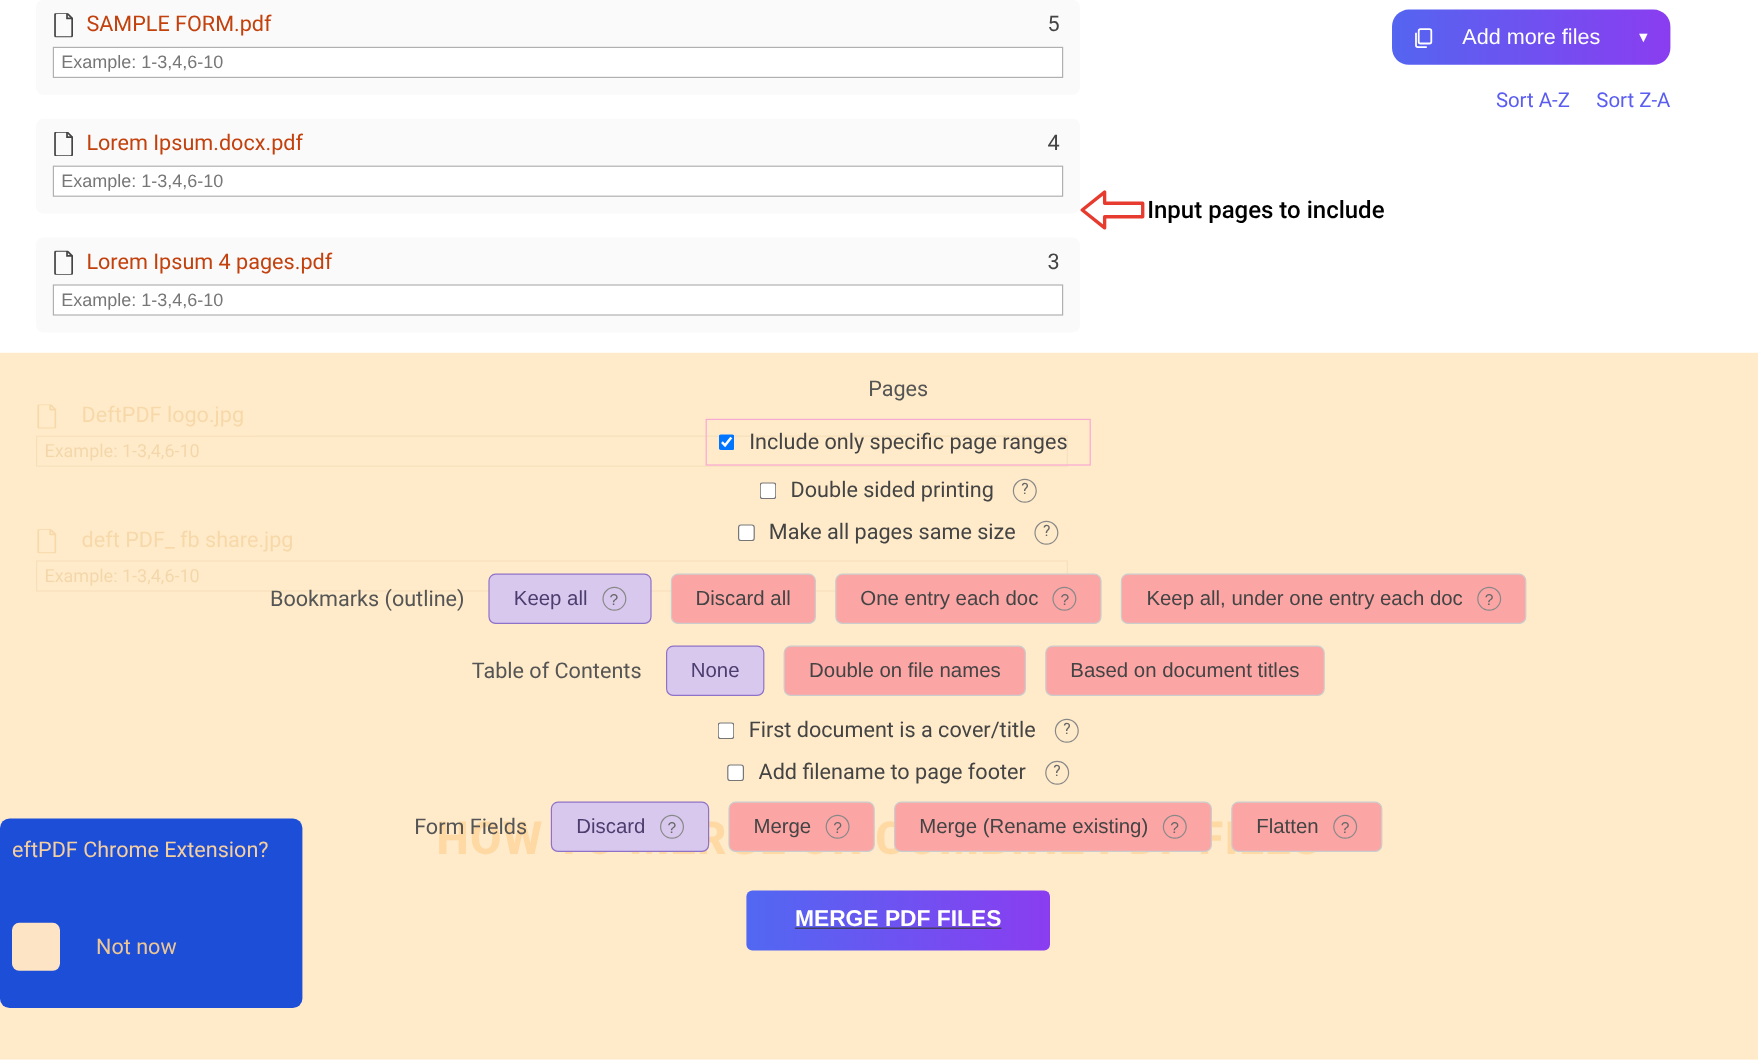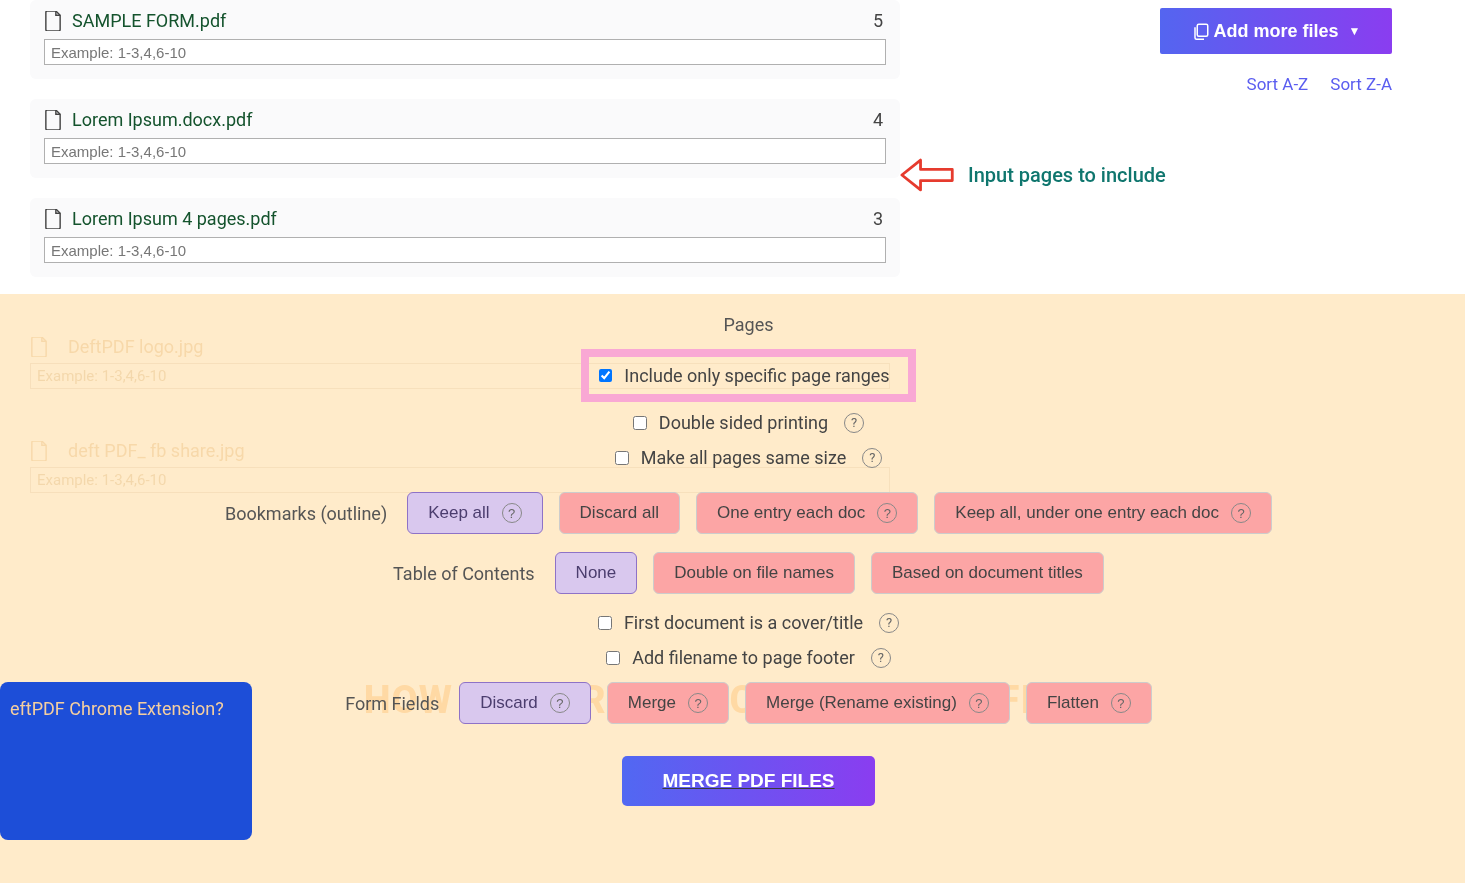--- a/index.html
+++ b/index.html
@@ -40,21 +40,21 @@
   .file-icon {
     width: 18px;
     height: 20px;
     margin-right: 10px;
     flex-shrink: 0;
   }
 
   .file-name {
     flex: 1;
     font-size: 18px;
-    color: #14532d;
+    color: #c2410c;
     font-weight: 400;
   }
 
   .file-pages {
     font-size: 18px;
     color: #444;
     margin-right: 3px;
   }
 
   .file-input {
@@ -70,51 +70,50 @@
 
   .right-controls {
     margin-left: 260px;
     margin-top: 8px;
   }
 
   .add-more-btn {
     background: linear-gradient(90deg, #5465f0, #8a3df0);
     color: #fff;
     border: none;
-    border-radius: 2px;
+    border-radius: 14px;
     height: 46px;
     width: 232px;
     display: flex;
     align-items: center;
     justify-content: center;
     font-size: 18px;
-    font-weight: 700;
+    font-weight: 400;
     cursor: pointer;
-    gap: 4px;
+    gap: 24px;
   }
   .add-more-btn .copy-icon { width: 18px; height: 20px; }
   .add-more-btn .chevron { font-size: 12px; margin-left: 6px; }
 
   .sort-row {
     display: flex;
     justify-content: flex-end;
     gap: 22px;
     margin-top: 20px;
     font-size: 17px;
   }
   .sort-link { color: #5a5df0; cursor: pointer; }
 
   .annotation {
     position: absolute;
     left: 900px;
     top: 155px;
     display: flex;
     align-items: center;
-    gap: 12px;
-    color: #0f766e;
+    color: #000000;
     font-size: 20px;
     font-weight: 500;
   }
   .annotation svg { width: 56px; height: 40px; }
 
   
   .lower-bg {
     position: absolute;
     left: 0;
     top: 294px;
@@ -181,21 +180,21 @@
   }
 
   .section-label {
     font-size: 18px;
     color: #555;
     margin-bottom: 14px;
     margin-top: 14px;
   }
 
   .highlight-box {
-    border: 8px solid #f9a8d4;
+    border: 1px solid #f9a8d4;
     padding: 8px 18px 8px 10px;
     display: inline-flex;
     align-items: center;
     gap: 12px;
     margin-bottom: 10px;
   }
 
   .check-row {
     display: flex;
     align-items: center;
@@ -384,20 +383,24 @@
       </svg>
     <span>deft PDF_ fb share.jpg</span>
   </div>
   <div class="ghost-input">Example: 1-3,4,6-10</div>
 </div>
 
 <div class="big-title">HOW TO MERGE OR COMBINE PDF FILES</div>
 
 <div class="prompt-box">
   <div>eftPDF Chrome Extension?</div>
+  <div class="prompt-row">
+    <button class="install-btn"></button>
+    <span class="notnow">Not now</span>
+  </div>
 </div>
 
 <div class="options">
 
   <div class="section-label">Pages</div>
 
   <div class="highlight-box">
     <input type="checkbox" checked="" style="">
     <span style="font-size:18px;color:#444;">Include only specific page ranges</span>
   </div>

